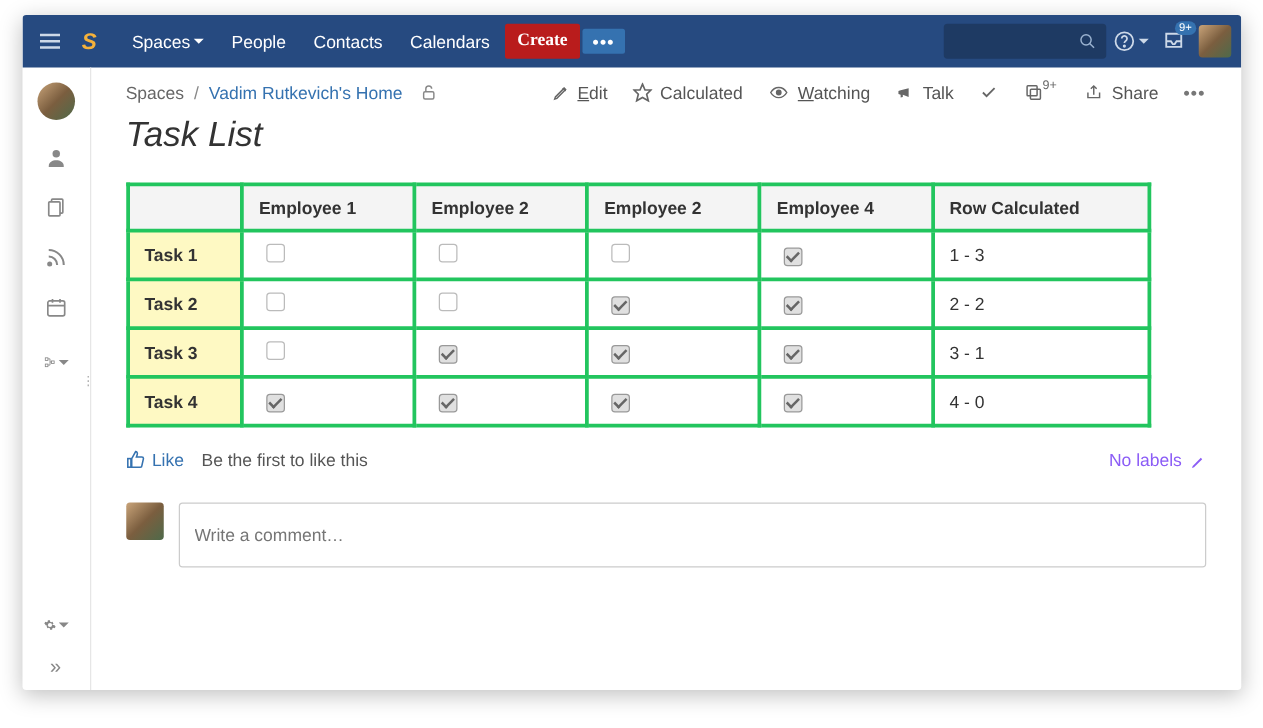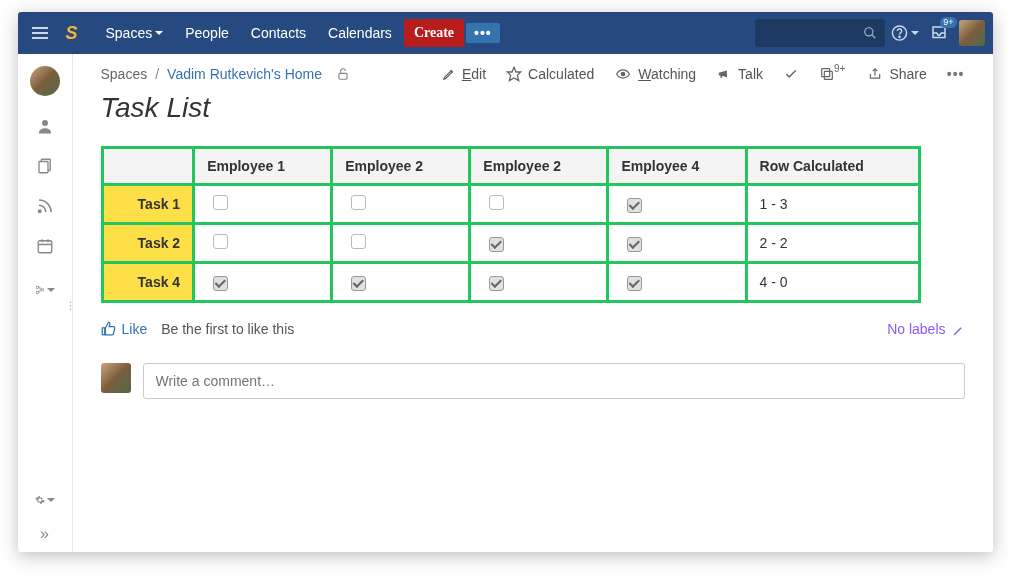--- a/index.html
+++ b/index.html
@@ -42,33 +42,33 @@
   .badge-small { font-size: 10px; color:#666; position: relative; top:-6px; left:-2px; }
   .ellipsis-h { font-weight: 900; letter-spacing: 1px; color:#777; cursor:pointer; }
 
   h1.title { font-size: 28px; font-weight: 400; color: #333; margin-top: 10px; font-style: italic; }
   .meta { color: #777; font-size: 13px; margin-top: 8px; }
   .meta a { color: #3572b0; text-decoration: none; }
 
   table.tasks { border-collapse: collapse; margin-top: 22px; width: 100%; max-width: 820px; }
   table.tasks th, table.tasks td { border: 3px solid #22c55e; padding: 9px 12px; text-align: left; vertical-align: middle; }
   table.tasks thead th { background: #f4f4f4; font-weight: 700; color: #333; }
-  table.tasks tbody th { background: #fde047; font-weight: 700; color: #333; text-align: right; }
+  table.tasks tbody th { background: #fef9c3; font-weight: 700; color: #333; text-align: left; }
   table.tasks td.center { text-align: left; padding-left: 18px;}
   .cb { width: 15px; height: 15px; border: 1px solid #bbb; border-radius: 3px; display: inline-flex; align-items: center; justify-content: center; background: #fff; }
   .cb.checked { background: #e0e0e0; border-color: #999; }
   .cb.checked::after { content: ""; width: 8px; height: 4px; border-left: 2px solid #666; border-bottom: 2px solid #666; transform: rotate(-45deg) translate(0,-1px); }
 
   .like-row { display: flex; align-items: center; gap: 14px; margin-top: 18px; color:#555; }
   .like-row .like { color: #3572b0; display:flex; align-items:flex-start; gap:6px; cursor:pointer;}
   .nolabels { margin-left:auto; color:#8b5cf6; display:flex; align-items:flex-end; gap:6px;}
 
   .comment-row { display:flex; gap:12px; margin-top:26px; align-items:flex-start; }
   .comment-av { width:30px; height:30px; border-radius:3px; background: linear-gradient(135deg,#c9a47a 0%, #7b5e3f 50%, #4e6a4a 100%);}
-  .comment-input { flex:1; border:1px solid #ccc; border-radius:3px; padding:10px 12px; color:#999; font-size:14px; height:36px;}
+  .comment-input { flex:1; border:1px solid #ccc; border-radius:3px; padding:10px 12px; color:#999; font-size:14px; height:52px;}
 
   svg { display:block; }
   .u { text-decoration: underline; }
 </style>
 </head>
 <body>
 
 <div class="frame">
 
   <div class="topnav">
@@ -265,20 +265,28 @@
             </tr>
             <tr>
               <th>Task 2</th>
               <td class="center"><span class="cb"></span></td>
               <td class="center"><span class="cb"></span></td>
               <td class="center"><span class="cb checked"></span></td>
               <td class="center"><span class="cb checked"></span></td>
               <td>2 - 2</td>
             </tr>
             <tr>
+              <th>Task 3</th>
+              <td class="center"><span class="cb"></span></td>
+              <td class="center"><span class="cb checked"></span></td>
+              <td class="center"><span class="cb checked"></span></td>
+              <td class="center"><span class="cb checked"></span></td>
+              <td>3 - 1</td>
+            </tr>
+            <tr>
               <th>Task 4</th>
               <td class="center"><span class="cb checked"></span></td>
               <td class="center"><span class="cb checked"></span></td>
               <td class="center"><span class="cb checked"></span></td>
               <td class="center"><span class="cb checked"></span></td>
               <td>4 - 0</td>
             </tr>
           </tbody>
       </table>
 

